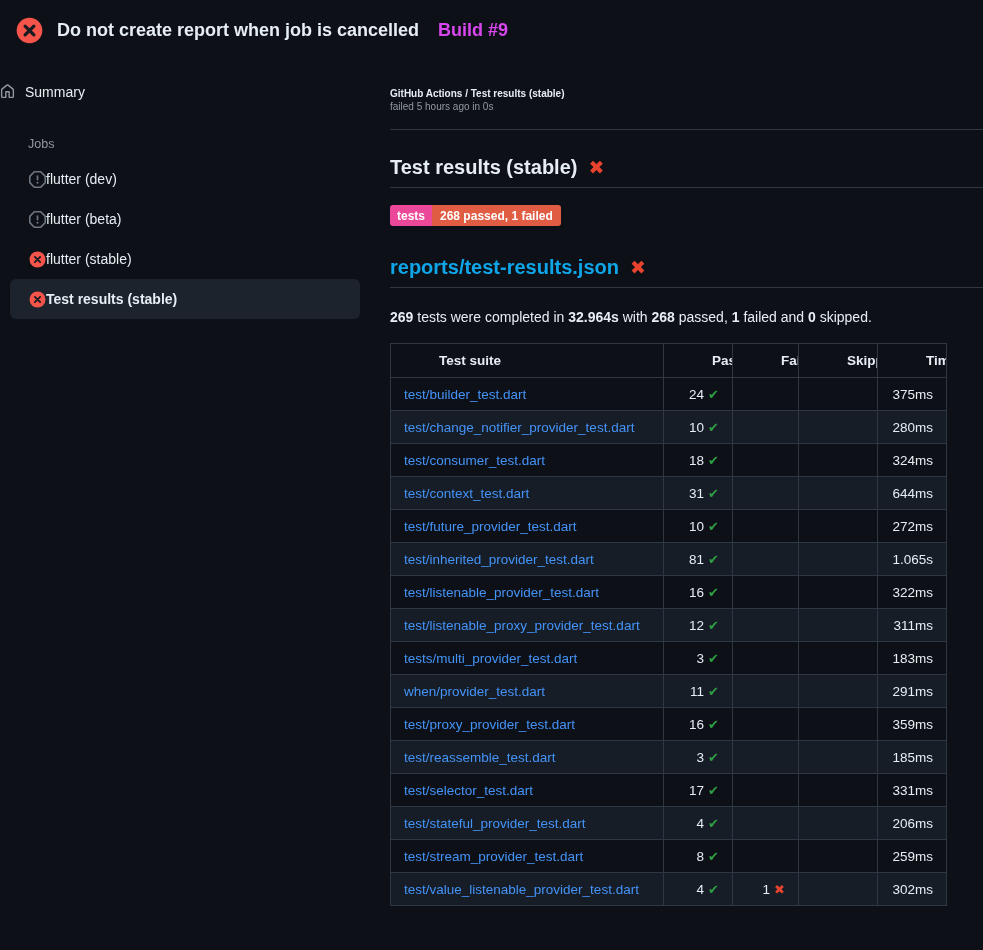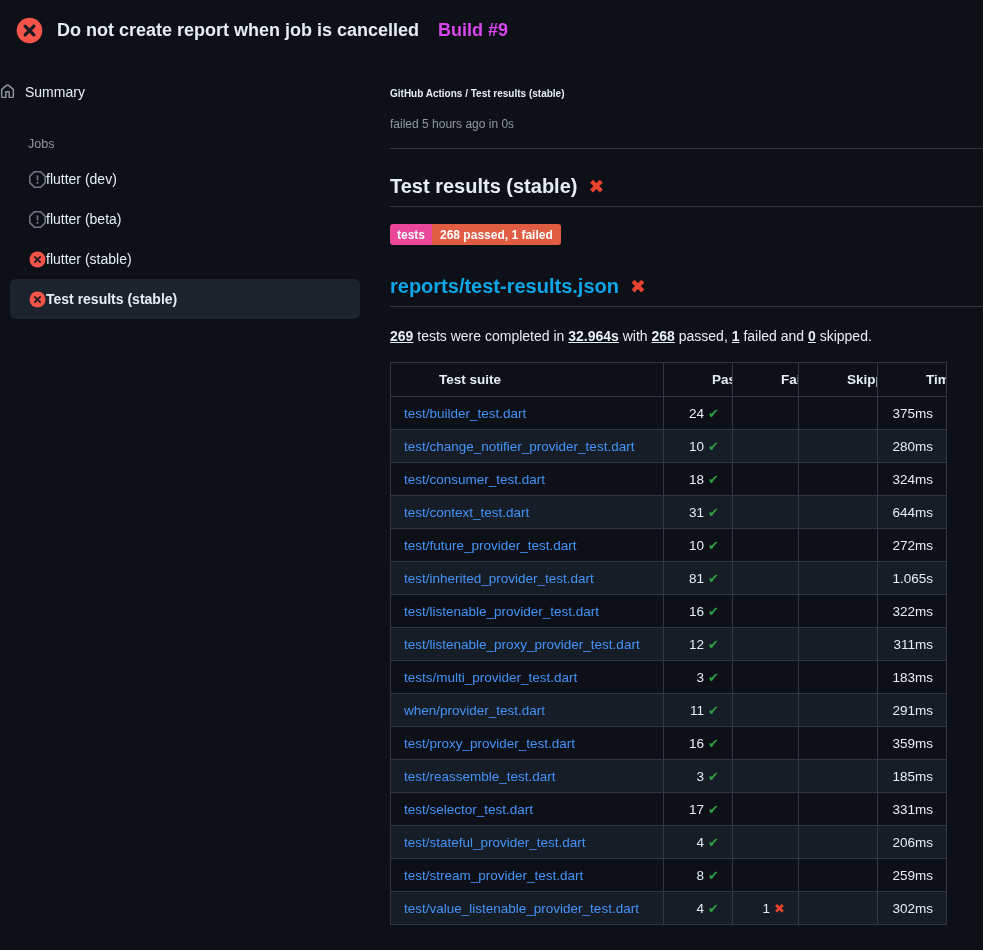--- a/index.html
+++ b/index.html
@@ -25,38 +25,38 @@
   .summary-item { display:flex; gap:10px; height:20px; font-size:14px; cursor:pointer; }
   .summary-item svg { display:block; }
   .jobs-label { color:#9198a1; font-size:12.5px; margin:33px 0 8px 28px; }
   .job-item { display:flex; align-items:center; gap:0; height:40px; margin:0 30px 0 10px;
               padding-left:19px; border-radius:6px; font-size:14px; font-weight:500; cursor:pointer; }
   .job-item .jicon { width:17px; height:17px; flex:none; display:flex; }
   .job-item.selected { background:#1c232d; font-weight:700; }
 
   
   .breadcrumb { font-weight:700; font-size:10px; }
-  .run-meta { color:#9198a1; font-size:12px; margin-top:18px; }
+  .run-meta { color:#9198a1; font-size:10px; margin-top:2px; }
   hr.split { border:none; border-top:1px solid #2f3742; margin:17px 0 0 0; }
 
   h2.sec { font-size:20px; font-weight:700; margin:26px 0 0 0; padding-bottom:8px;
            border-bottom:1px solid #2f3742; display:flex; align-items:center; gap:11px; }
   .xmark { font-family:"DejaVu Sans", sans-serif; color:#e8432e; font-weight:700; }
   .xmark.lg { font-size:19px; line-height:1; }
 
   .badge { margin-top:17px; display:inline-flex; font-size:12px; font-weight:700;
            border-radius:3px; overflow:hidden; line-height:1; }
   .badge-label { background:#ec4899; color:#ffffff; padding:5px 7px 4px; }
   .badge-value { background:#e05d44; color:#ffffff; padding:5px 8px 4px; }
 
   h2.report { margin-top:30px; }
   h2.report a { color:#0ea5e9; text-decoration:none; cursor:pointer; }
 
   p.summary-line { margin:21px 0 0 0; font-size:14px; }
-  p.summary-line b { font-weight:700;text-decoration:underline; }
+  p.summary-line b { font-weight:700; }
 
   table.results { margin-top:18px; border-collapse:collapse; width:556px; font-size:13.5px; table-layout:fixed; }
   th, td { border:1px solid #2f3742; padding:0 13px; height:33px; white-space:nowrap; overflow:hidden; }
   thead th { height:34px; font-weight:700; text-align:right;padding-left:48px; }
   thead th.left { text-align:left; }
   td.suite { text-align:left; }
   td.suite a { color:#4493f8; text-decoration:none; cursor:pointer; }
   td.num, td.time { text-align:right; }
   tbody tr:nth-child(even) { background:#161d26; }
   .mark { font-family:"DejaVu Sans", sans-serif; margin-left:4px; font-size:13px; }

